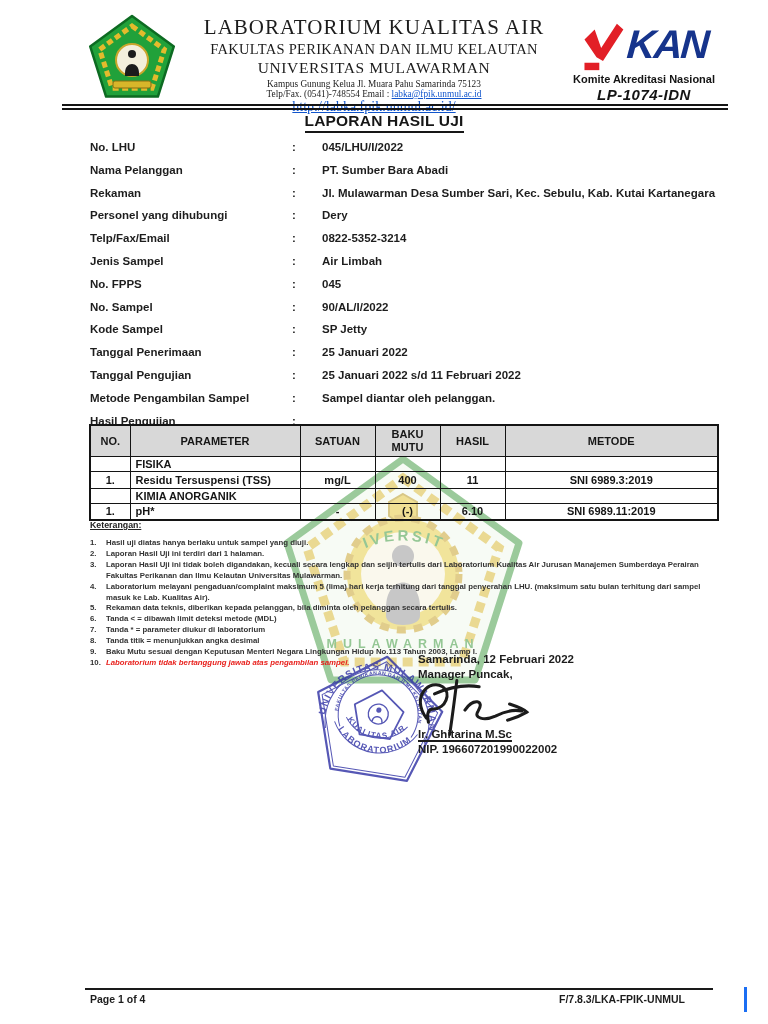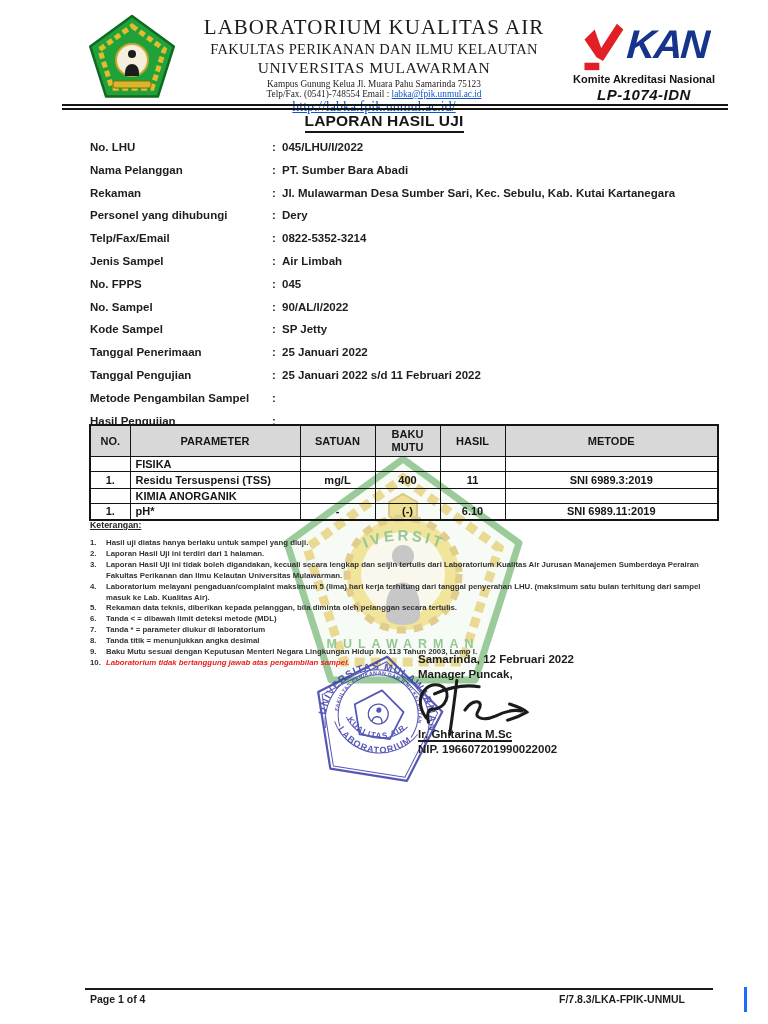--- a/index.html
+++ b/index.html
@@ -28,21 +28,21 @@
   .head-rule { position:absolute; left:62px; top:104px; width:666px; height:6px;
                border-top:2.4px solid #151515; border-bottom:2px solid #151515; }
 
   
   .title-wrap { position:absolute; left:0; top:112px; width:768px; text-align:center; z-index:1; }
   .title { display:inline-block; font-size:15.5px; font-weight:800; color:#161616;
            border-bottom:2.2px solid #161616; padding-bottom:1px; letter-spacing:.2px; }
 
   
   .fields { position:absolute; left:90px; top:141px; width:630px; z-index:1; }
-  .frow { display:flex; height:22.8px; align-items:flex-start; font-size:11.5px; font-weight:700; color:#1d1d1d; }
+  .frow { display:flex; height:22.8px; align-items:flex-start; font-size:11.5px; font-weight:700; color:#1d1d1d;gap:20px; }
   .flabel { width:182px; flex:none; }
   .fcolon { width:10px; flex:none; }
   .fvalue { flex:1; white-space:nowrap; }
 
   
   .watermark { position:absolute; left:248px; top:455px; width:310px; height:252px; z-index:0; opacity:.55; }
 
   
   .table-wrap { position:absolute; left:89px; top:424px; width:630px; z-index:1;border-radius:27px; }
   table.results { border-collapse:collapse; width:628px; table-layout:fixed; border:2.4px solid #141414; }
@@ -187,20 +187,21 @@
         <span class="fvalue">25 Januari 2022</span>
       </div>
     <div class="frow">
         <span class="flabel">Tanggal Pengujian</span>
         <span class="fcolon">:</span>
         <span class="fvalue">25 Januari 2022 s/d 11 Februari 2022</span>
       </div>
     <div class="frow">
         <span class="flabel">Metode Pengambilan Sampel</span>
         <span class="fcolon">:</span>
+        <span class="fvalue">Sampel diantar oleh pelanggan.</span>
       </div>
     <div class="frow">
         <span class="flabel">Hasil Pengujian</span>
         <span class="fcolon">:</span>
         <span class="fvalue"></span>
       </div>
   </div>
 
   <div class="table-wrap">
     <table class="results">

